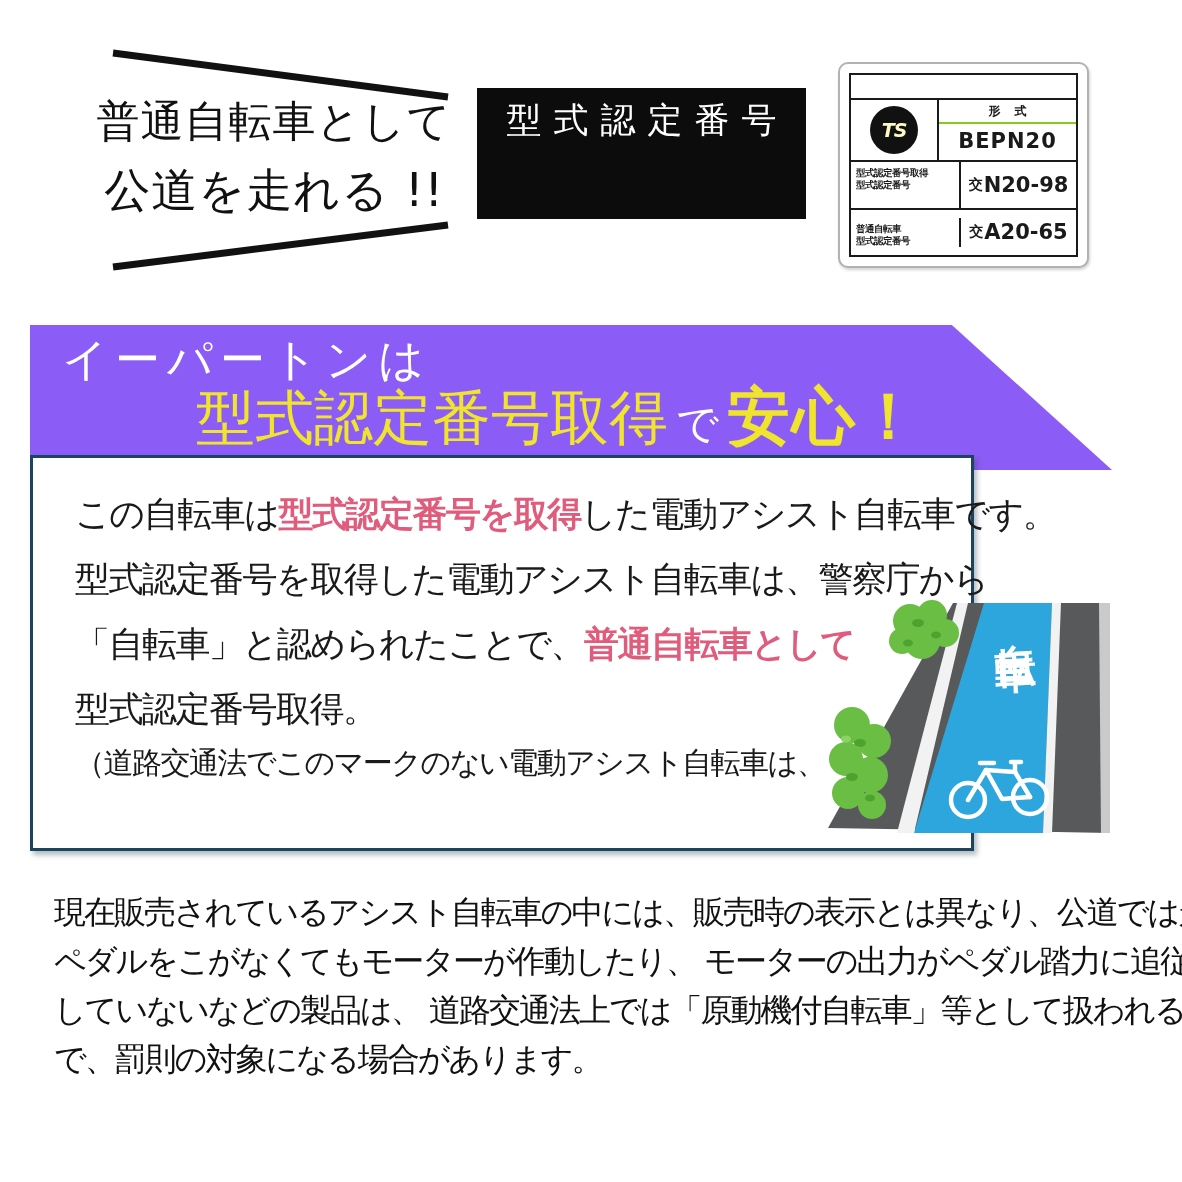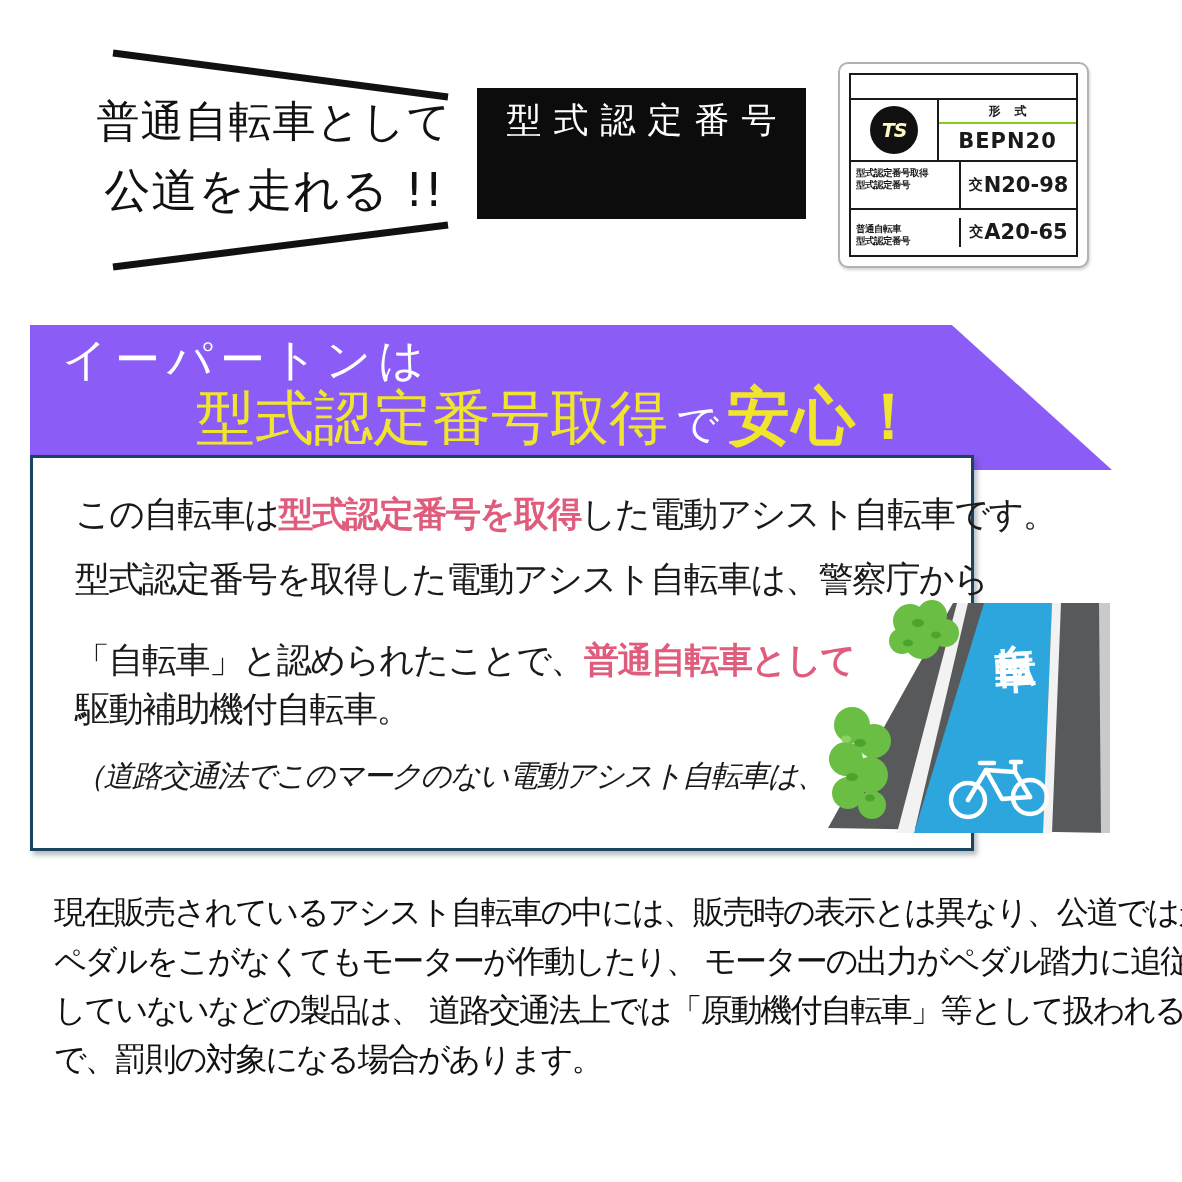--- a/index.html
+++ b/index.html
@@ -44,21 +44,21 @@
   #banner .bl2{position:absolute;left:166px;top:60px;display:flex;align-items:baseline;gap:8px;white-space:nowrap;}
   #banner .yellow-big{color:#F0E42D;font-size:59px;font-weight:500;letter-spacing:0px;line-height:1.0;}
   #banner .white-de{color:#fff;font-size:42px;font-weight:500;line-height:1.0;}
   #banner .yellow-bold{color:#F0E42D;font-size:63px;font-weight:800;letter-spacing:2px;line-height:1.0;}
   
   #info-box{position:absolute;left:30px;top:455px;width:944px;height:396px;background:#fff;border:3px solid #1B455F;
     box-sizing:border-box;box-shadow:3px 4px 5px rgba(40,60,80,.35);}
   .info-line{position:absolute;left:42px;white-space:nowrap;font-size:35px;letter-spacing:-1.5px;color:#1a1a1a;line-height:1.0;}
   .info-line.small{font-size:30px;letter-spacing:-1.5px;}
   .pink{color:#E05C7C;font-weight:700;}
-  #il1{top:39px;} #il2{top:104px;} #il3{top:185px;} #il4{top:234px;} #il5{top:303px;font-style:italic;} #il6{top:340px;}
+  #il1{top:39px;} #il2{top:104px;} #il3{top:169px;} #il4{top:234px;} #il5{top:290px;} #il6{top:340px;}
   
   #illustration{position:absolute;left:785px;top:135px;width:292px;height:252px;}
   #lane-text{position:absolute;left:172px;top:18px;width:46px;color:#fff;font-size:41px;font-weight:800;
     writing-mode:vertical-rl;text-orientation:upright;letter-spacing:4px;transform:rotate(-3deg);line-height:46px;}
   
   #bottom-text{position:absolute;left:54px;top:888px;width:1090px;color:#111;}
   #bottom-text .bt-line{font-size:32px;letter-spacing:-2px;line-height:49px;white-space:nowrap;}
 </style>
 </head>
 <body>
@@ -122,21 +122,21 @@
   </div>
 
   <div id="info-box">
     <div class="info-line" id="il1">
       <span>この自転車は</span><span class="pink">型式認定番号を取得</span><span>した電動アシスト自転車です。</span>
     </div>
     <div class="info-line" id="il2">型式認定番号を取得した電動アシスト自転車は、警察庁から</div>
     <div class="info-line" id="il3">
       <span>「自転車」と認められたことで、</span><span class="pink">普通自転車として</span>
     </div>
-    <div class="info-line" id="il4">駆動補助機付自転車。</div>
+    <div class="info-line" id="il4">型式認定番号取得。</div>
     <div class="info-line small" id="il5">（道路交通法でこのマークのない電動アシスト自転車は、</div>
 
     <div id="illustration">
       <svg width="292" height="252" viewBox="0 0 292 252">
 
         <polygon points="135,10 292,10 292,240 10,235" fill="#58595B"></polygon>
 
         <polygon points="139,10 150,10 96,240 79,240" fill="#F2F2F2"></polygon>
 
         <polygon points="166,10 234,10 225,240 96,240" fill="#2CA6DC"></polygon>

